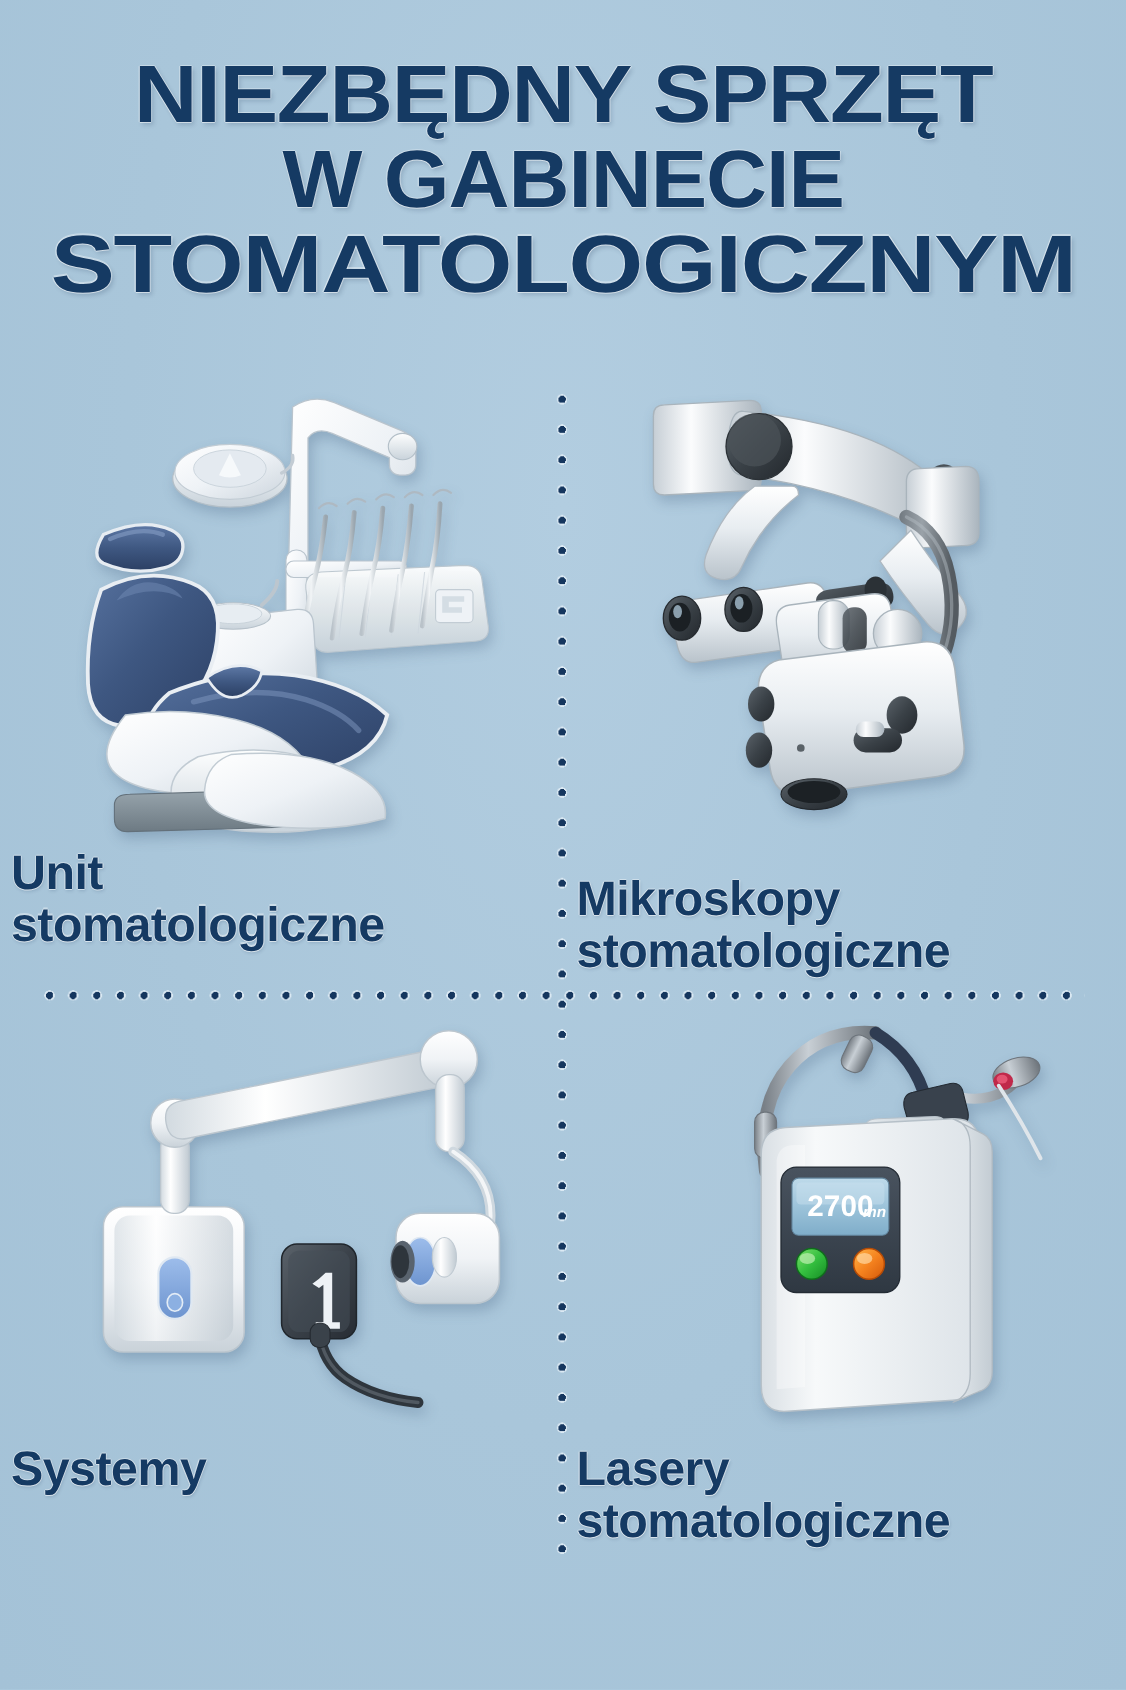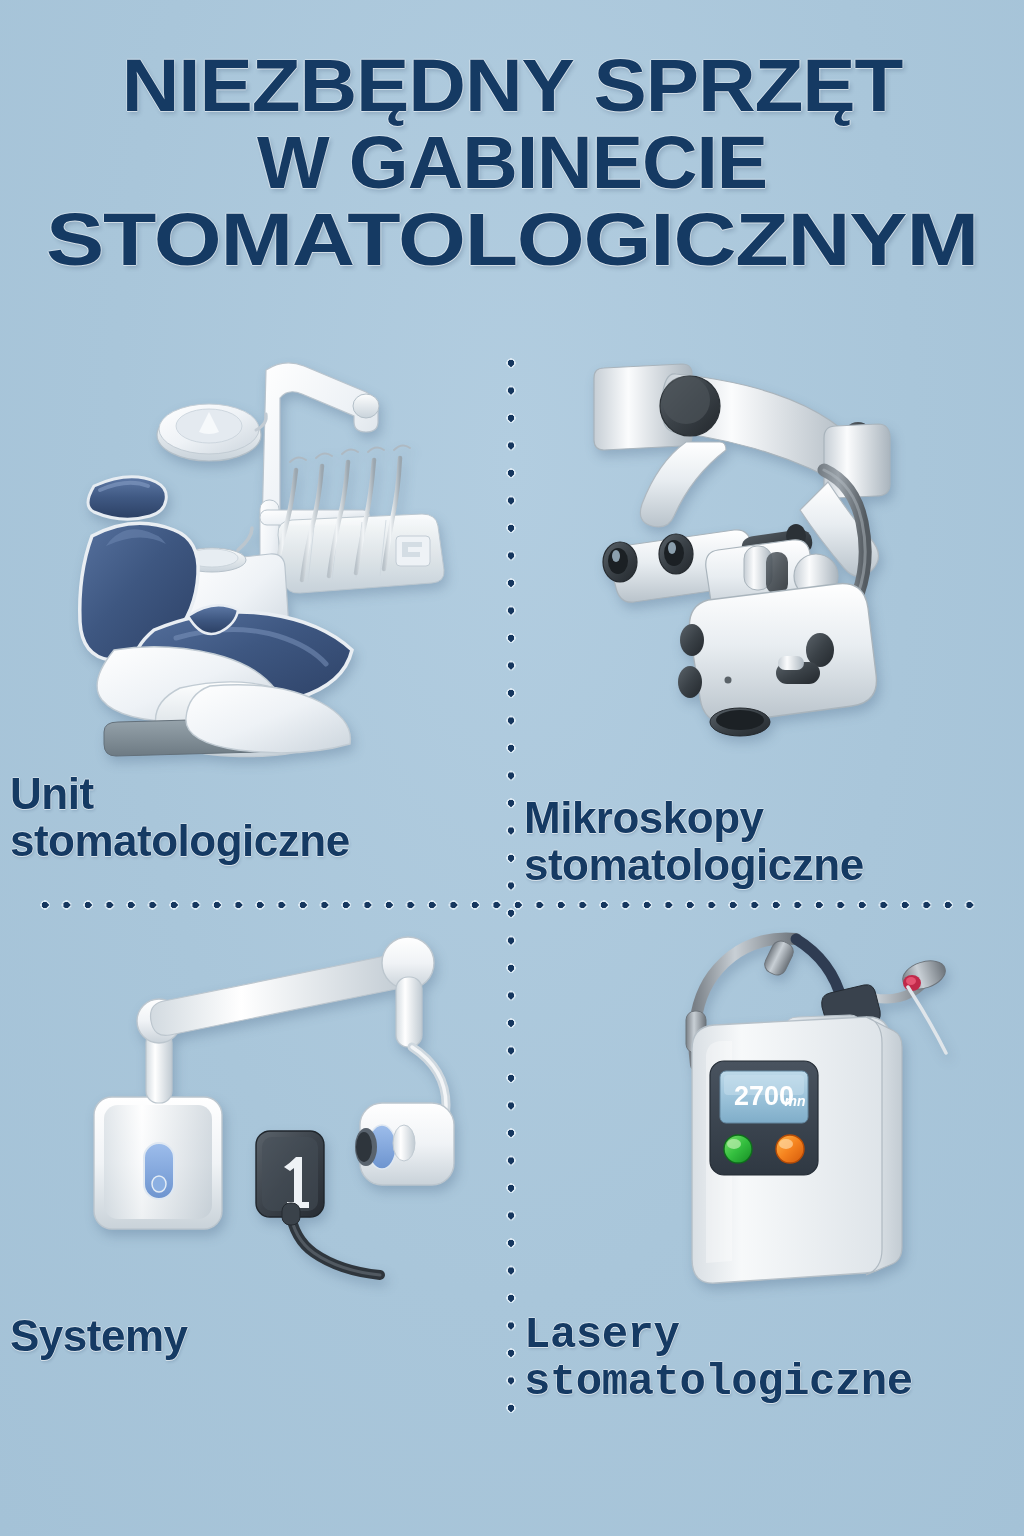--- a/index.html
+++ b/index.html
@@ -58,21 +58,21 @@
     text-shadow:
        0 1px 0 rgba(255,255,255,.6),
        1px 0 0 rgba(255,255,255,.4),
       -1px 0 0 rgba(255,255,255,.4),
        0 -1px 0 rgba(255,255,255,.4),
        1px 2px 3px rgba(20,45,80,.16);
   }
   #label-q1{left:10px;width:490px;top:770px;}
   #label-q2{left:524px;width:490px;top:770px;margin-top:24px;}
   #label-q3{left:10px;width:490px;top:1312px;}
-  #label-q4{left:524px;width:490px;top:1312px;font-family:Liberation Mono, monospace;}
+  #label-q4{left:524px;width:490px;top:1312px;}
   .label i{font-style:normal;display:block;}
 
   
   .art{position:absolute;}
   #art-q1{left:70px;top:350px;width:430px;height:420px;}
   #art-q2{left:580px;top:350px;width:420px;height:410px;}
   #art-q3{left:60px;top:925px;width:440px;height:370px;}
   #art-q4{left:644px;top:925px;width:370px;height:380px;}
   .art svg{display:block;width:100%;height:100%;
     filter:drop-shadow(3px 6px 6px rgba(30,60,95,.22));}

